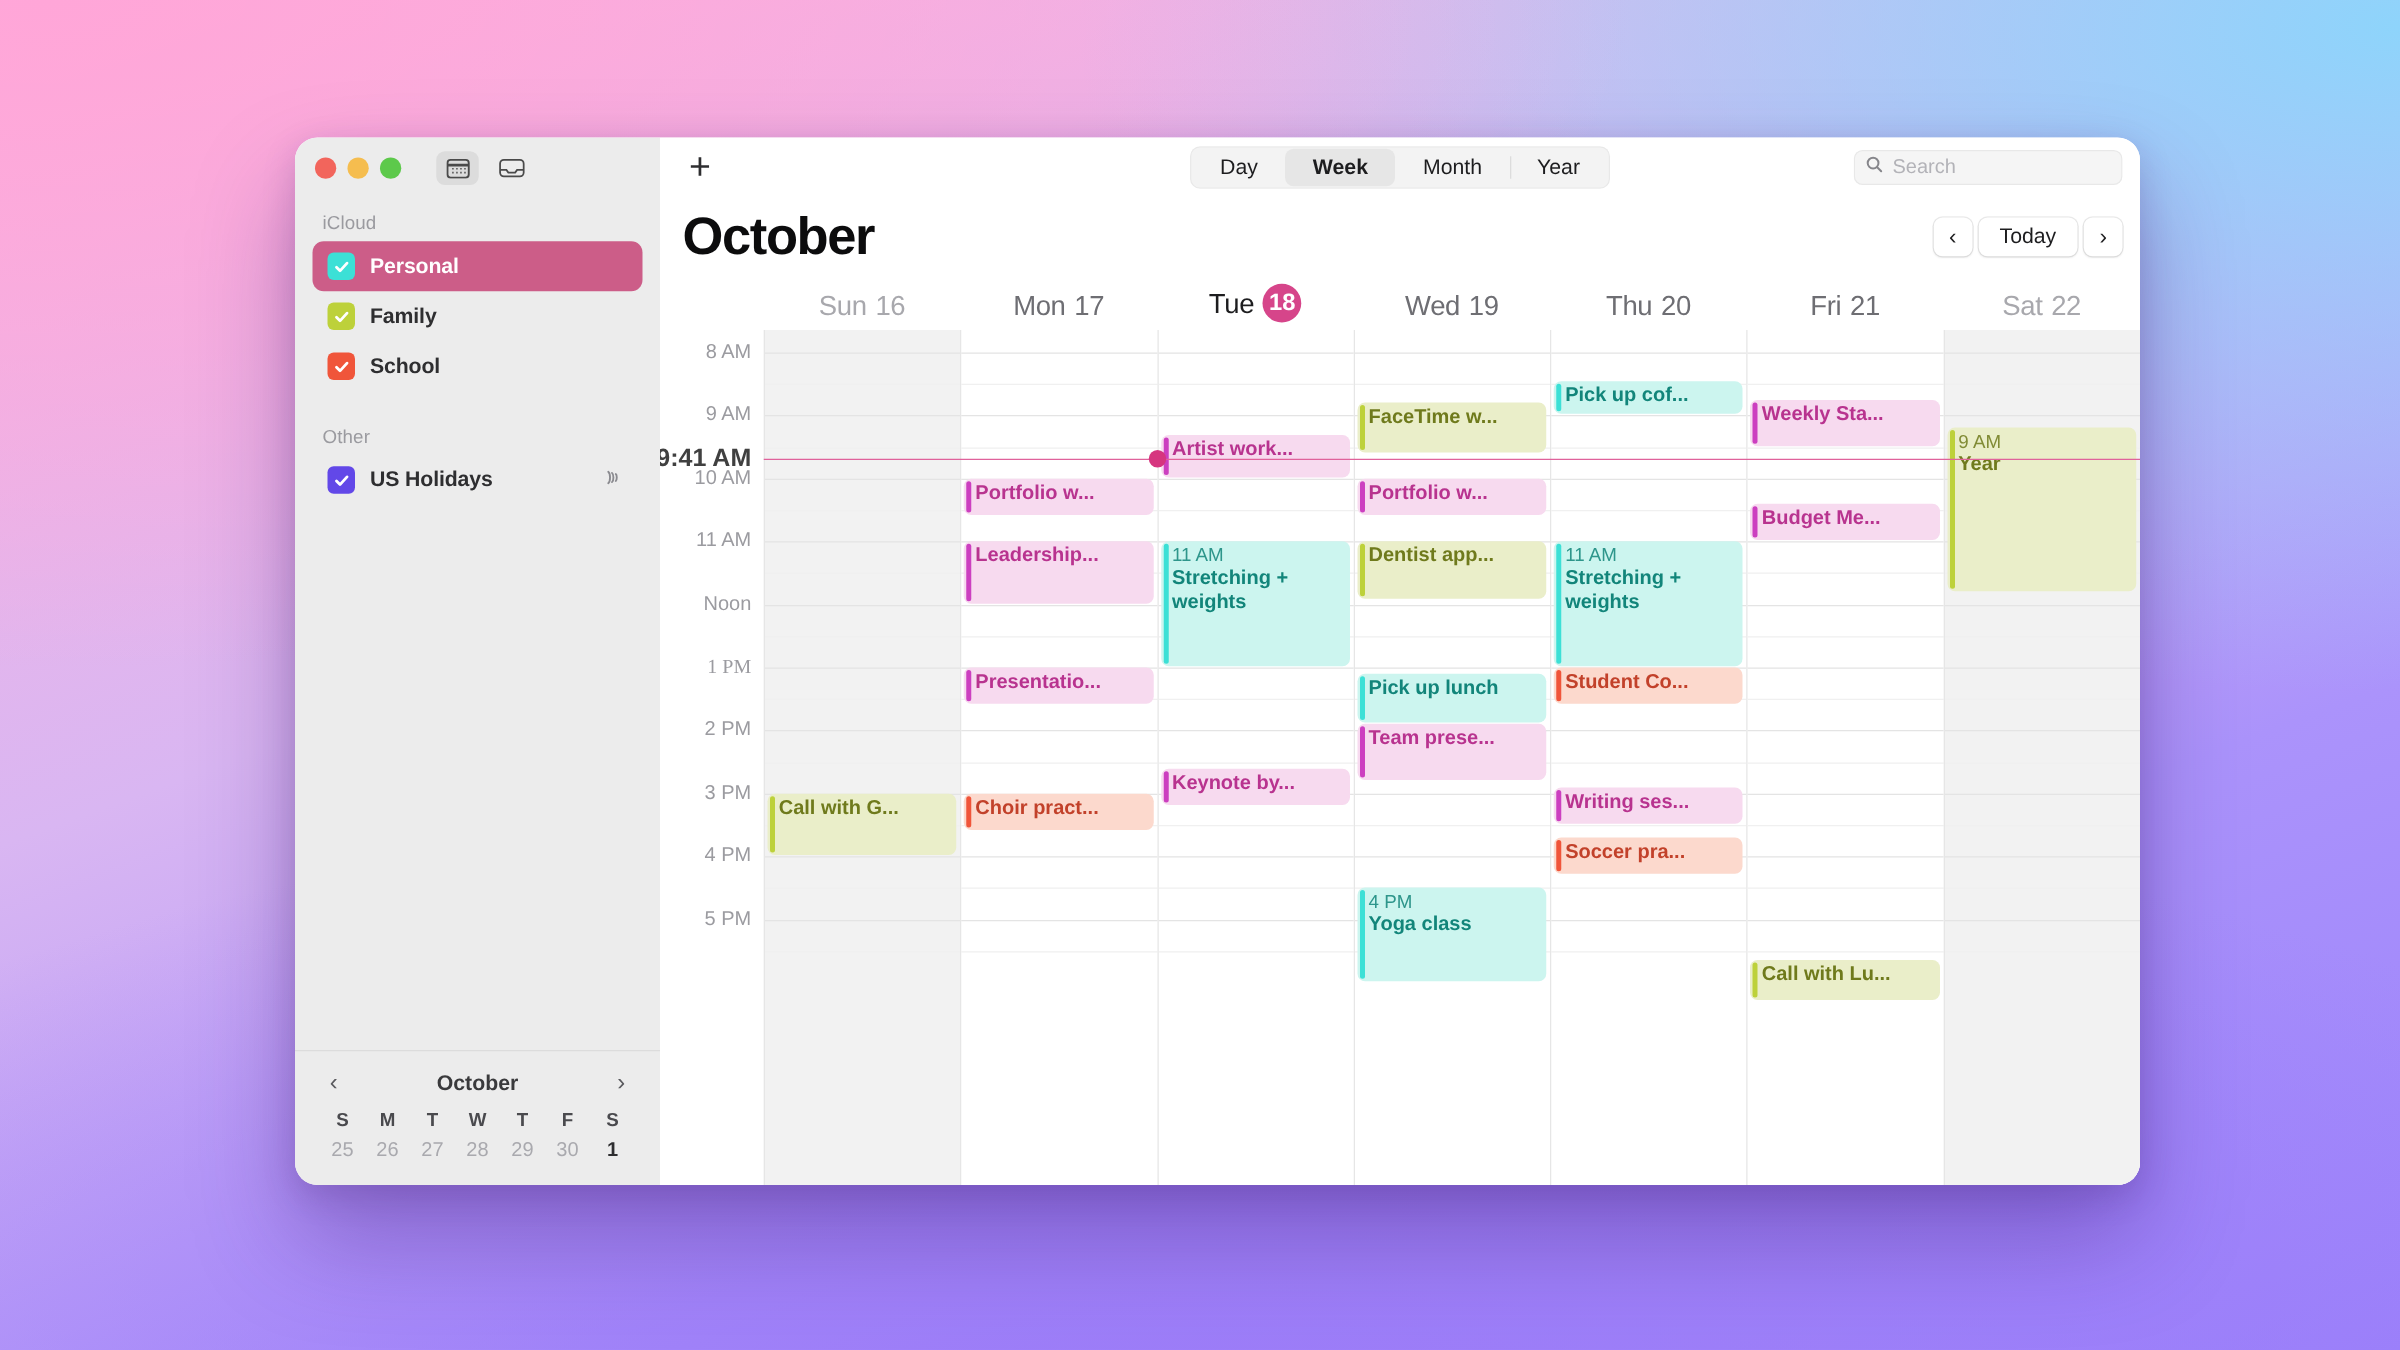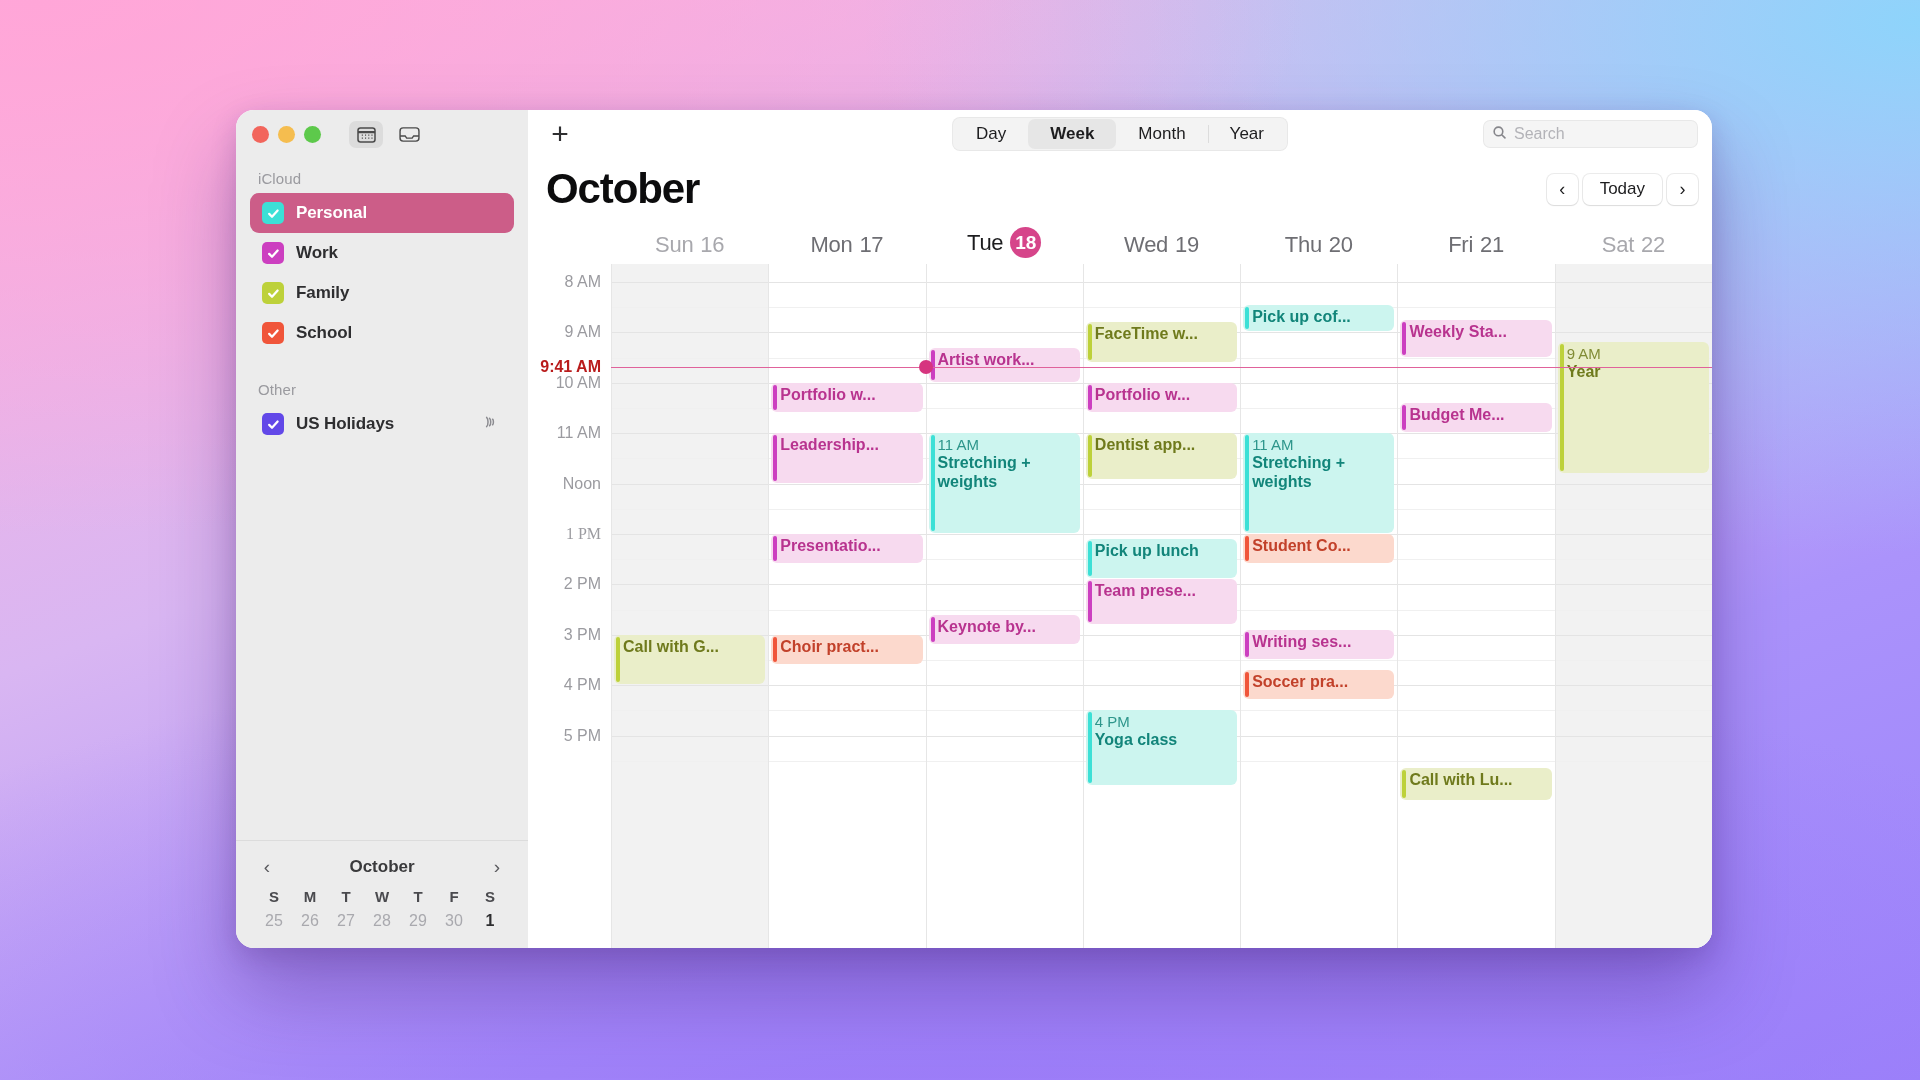--- a/index.html
+++ b/index.html
@@ -128,21 +128,21 @@
   }
 
   
   #gridwrap { flex:1; display:flex; position:relative; overflow:hidden; }
   #gutter-col { width:83px; flex:0 0 83px; position:relative; }
   .hour-label {
     position:absolute; right:10px; font-size:16px; color:#9b9ba0;
     transform:translateY(-50%); white-space:nowrap;
   }
   #nowlabel {
-    position:absolute; right:10px; font-size:16px; color:#b91c1c; font-weight:700;
+    position:absolute; right:10px; font-size:20px; color:#404040; font-weight:700;
     transform:translateY(-50%); white-space:nowrap; z-index:6;
   }
   #cols { flex:1; display:flex; position:relative; }
   .col { flex:1; border-left:1px solid #e6e6e6; position:relative; }
   .col.weekend { background:#f2f2f2; }
   .hline { position:absolute; left:0; right:0; height:1px; background:#e4e4e4; }
   .hline.half { background:#f0f0f0; }
 
   .event {
     position:absolute; left:2px; right:3px; border-radius:6px; overflow:hidden;
@@ -192,28 +192,20 @@
 
       <div class="cal-row selected">
         <span class="cb" style="background:#3ce0d6">
           <svg viewBox="0 0 16 16" fill="none" stroke="#fff" stroke-width="2.4" stroke-linecap="round" stroke-linejoin="round">
               <path d="M3.4 8.4l3 3 6-6.6"></path>
             </svg>
         </span>
         <span class="cal-label">Personal</span>
       </div>
 
-      <div class="cal-row">
-        <span class="cb" style="background:#cc3fc0">
-          <svg viewBox="0 0 16 16" fill="none" stroke="#fff" stroke-width="2.4" stroke-linecap="round" stroke-linejoin="round">
-              <path d="M3.4 8.4l3 3 6-6.6"></path>
-            </svg>
-        </span>
-        <span class="cal-label">Work</span>
-      </div>
 
       <div class="cal-row">
         <span class="cb" style="background:#bdd13a">
           <svg viewBox="0 0 16 16" fill="none" stroke="#fff" stroke-width="2.4" stroke-linecap="round" stroke-linejoin="round">
               <path d="M3.4 8.4l3 3 6-6.6"></path>
             </svg>
         </span>
         <span class="cal-label">Family</span>
       </div>
 

